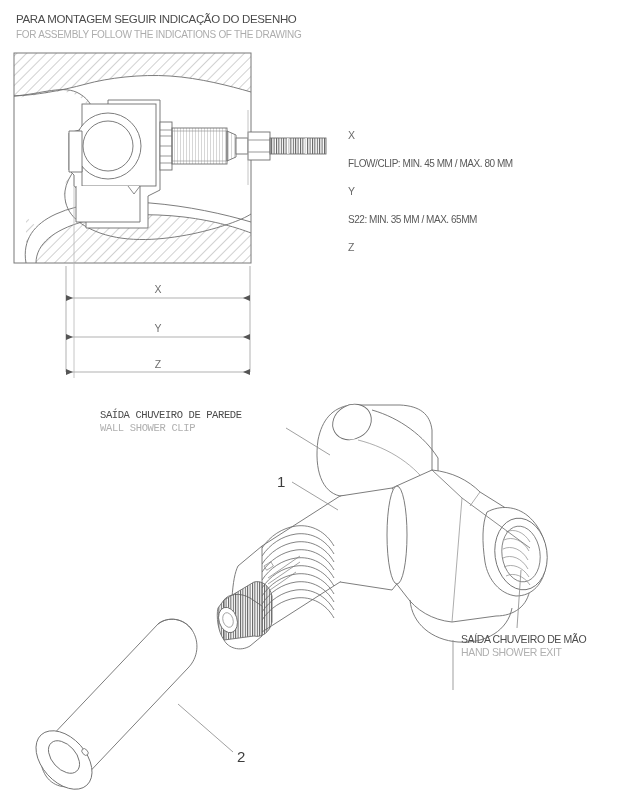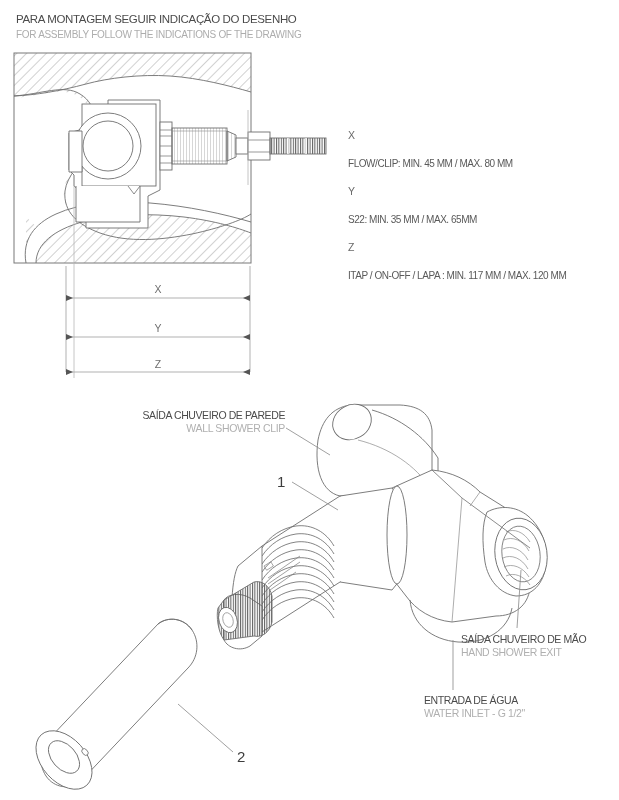--- a/index.html
+++ b/index.html
@@ -97,21 +97,21 @@
     color: #4b4b4b;
     letter-spacing: -0.4px;
     line-height: 13px;
   }
   .anno .en {
     font-size: 10.5px;
     color: #b0b0b0;
     letter-spacing: -0.35px;
     line-height: 13px;
   }
-  .anno.right-al { text-align: right; }
+  .anno.right-al { text-align: left; font-family: Liberation Mono, monospace; }
 
   svg { display: block; }
   .svg-layer {
     position: absolute;
     left: 0; top: 0;
     width: 619px;
     height: 800px;
     pointer-events: none;
   }
 </style>
@@ -124,44 +124,39 @@
     <div class="hdr-pt">PARA MONTAGEM SEGUIR INDICAÇÃO DO DESENHO</div>
     <div class="hdr-en">FOR ASSEMBLY FOLLOW THE INDICATIONS OF THE DRAWING</div>
   </div>
 
   <div class="legend">
     <div class="legend-key">X</div>
     <div class="legend-val">FLOW/CLIP: MIN. 45 MM / MAX. 80 MM</div>
     <div class="legend-key">Y</div>
     <div class="legend-val">S22: MIN. 35 MM / MAX. 65MM</div>
     <div class="legend-key">Z</div>
-    <div class="legend-val">ITAP / ON-OFF / LAPA : MIN. 117 MM / MAX. 120 MM</div>
   </div>
 
   <div class="dim-label" style="left:148px; top:283px;">X</div>
   <div class="dim-label" style="left:148px; top:322px;">Y</div>
   <div class="dim-label" style="left:148px; top:358px;">Z</div>
 
   <div class="callout-num" style="left:277px; top:473px;">1</div>
   <div class="callout-num" style="left:237px; top:748px;">2</div>
 
   <div class="anno right-al" style="left:100px; top:409px; width:185px;">
     <div class="pt">SAÍDA CHUVEIRO DE PAREDE</div>
     <div class="en">WALL SHOWER CLIP</div>
   </div>
 
   <div class="anno" style="left:461px; top:617px;margin-top:16px;">
     <div class="pt">SAÍDA CHUVEIRO DE MÃO</div>
     <div class="en">HAND SHOWER EXIT</div>
   </div>
 
-  <div class="anno" style="left:424px; top:694px;">
-    <div class="pt">ENTRADA DE ÁGUA</div>
-    <div class="en">WATER INLET - G 1/2"</div>
-  </div>
 
   <svg class="svg-layer" viewBox="0 0 619 800" xmlns="http://www.w3.org/2000/svg">
     <defs>
 
       <pattern id="wallHatch" width="7" height="7" patternUnits="userSpaceOnUse" patternTransform="rotate(45)">
         <line x1="0" y1="0" x2="0" y2="7" stroke="#9a9a9a" stroke-width="0.9"></line>
       </pattern>
 
       <pattern id="threadHatch" width="3" height="3" patternUnits="userSpaceOnUse">
         <line x1="0" y1="0" x2="0" y2="3" stroke="#8d8d8d" stroke-width="0.7"></line>

